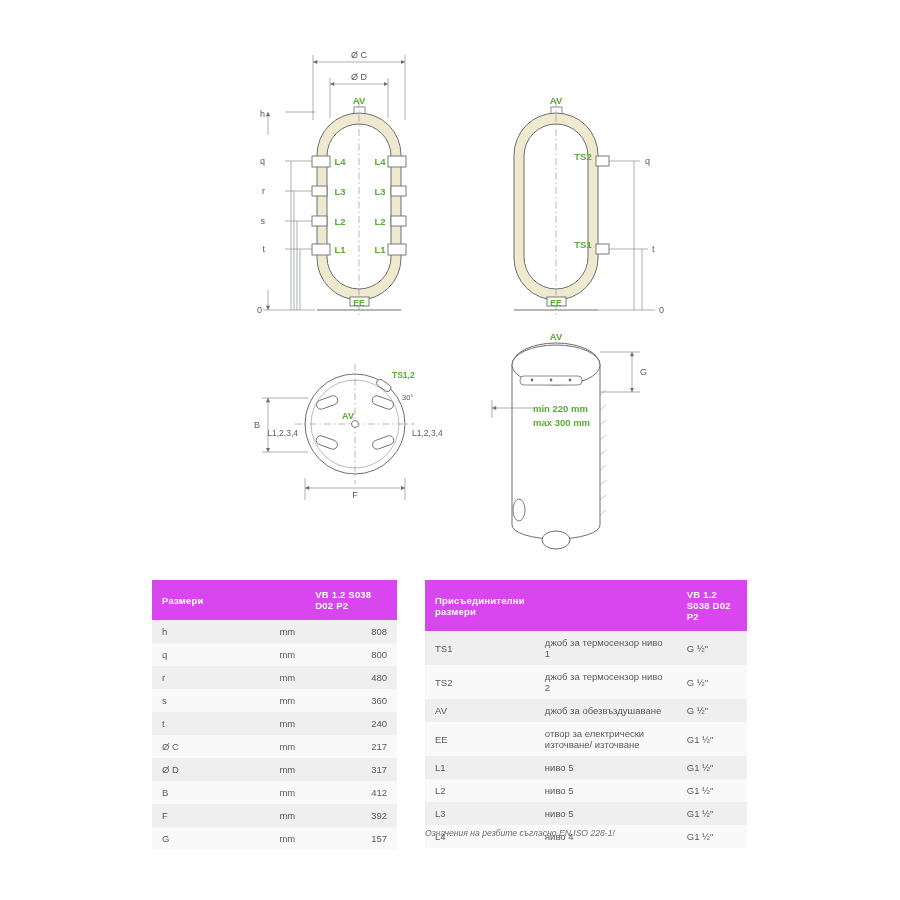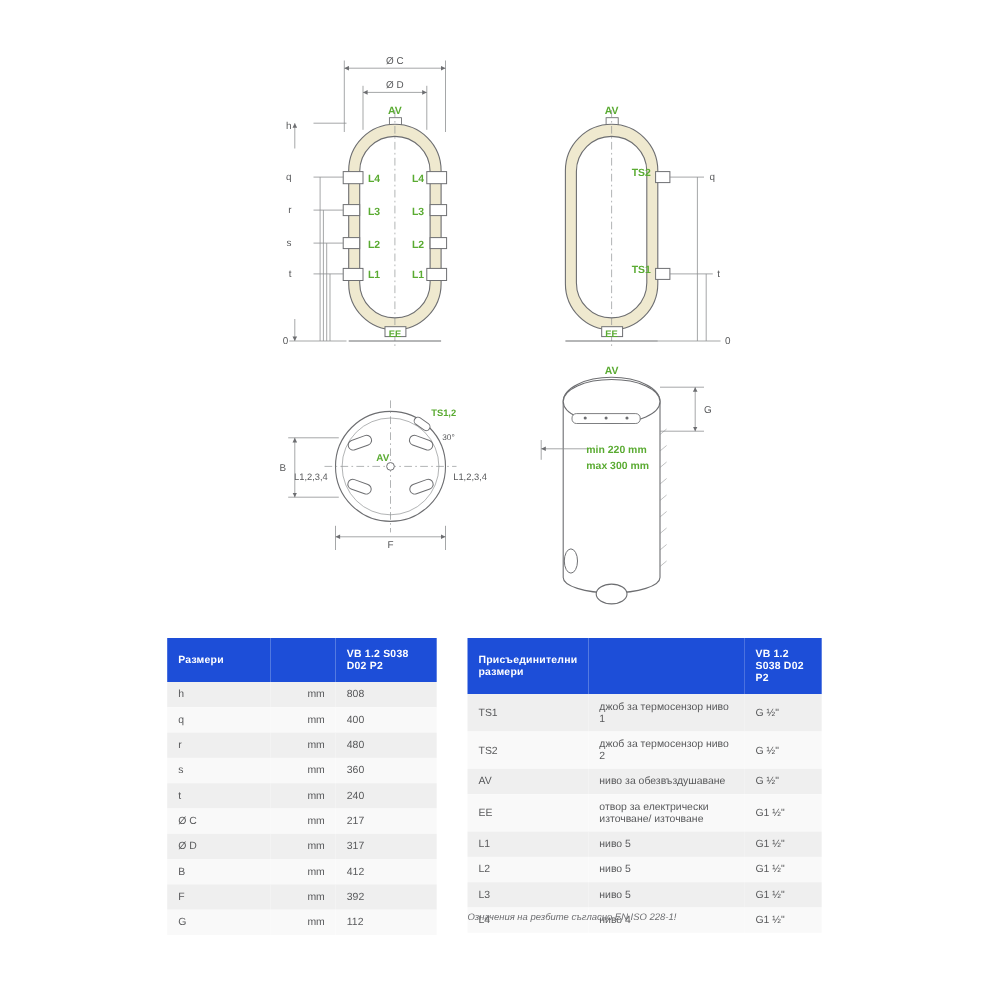--- a/index.html
+++ b/index.html
@@ -38,21 +38,21 @@
     left: 0;
     top: 580px;
     width: 900px;
   }
   table.spec {
     border-collapse: collapse;
     font-size: 9.5px;
     position: absolute;
   }
   table.spec thead th {
-    background: #1d4ed8;
+    background: #d946ef;
     color: #ffffff;
     font-weight: bold;
     text-align: left;
     padding: 9px 10px;
     font-size: 9.5px;
     letter-spacing: 0.2px;
   }
   table.spec tbody td {
     padding: 6px 10px;
     font-size: 9.5px;
@@ -72,21 +72,21 @@
     width: 245px;
   }
   .t-right {
     position: absolute;
     left: 425px;
     top: 0;
     width: 322px;
   }
   .c-label { width: 90px; }
   .c-unit  { width: 50px; text-align: right; color: #8a8c8e; }
-  .c-val   { width: 95px; text-align: left; }
+  .c-val   { width: 95px; text-align: right; }
   .c-desc  { width: 185px; }
   .c-thread{ width: 90px; }
   .note {
     position: absolute;
     left: 425px;
     top: 248px;
     font-size: 8.6px;
     font-style: italic;
     color: #6d6e71;
   }
@@ -297,21 +297,21 @@
       </thead>
       <tbody>
         <tr class="odd">
           <td class="c-label">h</td>
           <td class="c-unit">mm</td>
           <td class="c-val">808</td>
         </tr>
         <tr class="even">
           <td class="c-label">q</td>
           <td class="c-unit">mm</td>
-          <td class="c-val">400</td>
+          <td class="c-val">800</td>
         </tr>
         <tr class="odd">
           <td class="c-label">r</td>
           <td class="c-unit">mm</td>
           <td class="c-val">480</td>
         </tr>
         <tr class="even">
           <td class="c-label">s</td>
           <td class="c-unit">mm</td>
           <td class="c-val">360</td>
@@ -337,21 +337,21 @@
           <td class="c-val">412</td>
         </tr>
         <tr class="odd">
           <td class="c-label">F</td>
           <td class="c-unit">mm</td>
           <td class="c-val">392</td>
         </tr>
         <tr class="even">
           <td class="c-label">G</td>
           <td class="c-unit">mm</td>
-          <td class="c-val">112</td>
+          <td class="c-val">157</td>
         </tr>
       </tbody>
     </table>
 
     <table class="spec t-right">
       <thead>
         <tr>
           <th style="width:47px">Присъединителни размери</th>
           <th style="width:185px"></th>
           <th>VB 1.2 S038 D02 P2</th>
@@ -363,21 +363,21 @@
           <td class="c-desc">джоб за термосензор ниво 1</td>
           <td class="c-thread">G ½"</td>
         </tr>
         <tr class="even">
           <td>TS2</td>
           <td class="c-desc">джоб за термосензор ниво 2</td>
           <td class="c-thread">G ½"</td>
         </tr>
         <tr class="odd">
           <td>AV</td>
-          <td class="c-desc">ниво за обезвъздушаване</td>
+          <td class="c-desc">джоб за обезвъздушаване</td>
           <td class="c-thread">G ½"</td>
         </tr>
         <tr class="even">
           <td>EE</td>
           <td class="c-desc">отвор за електрически източване/ източване</td>
           <td class="c-thread">G1 ½"</td>
         </tr>
         <tr class="odd">
           <td>L1</td>
           <td class="c-desc">ниво 5</td>

